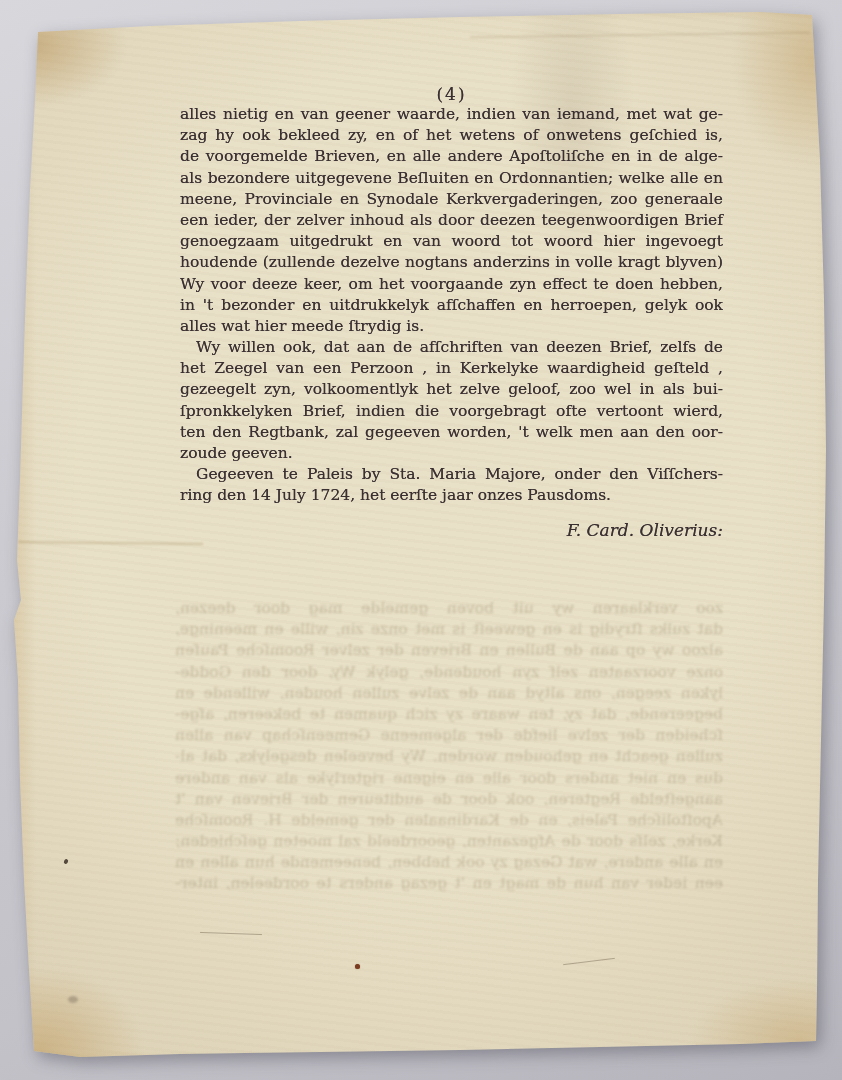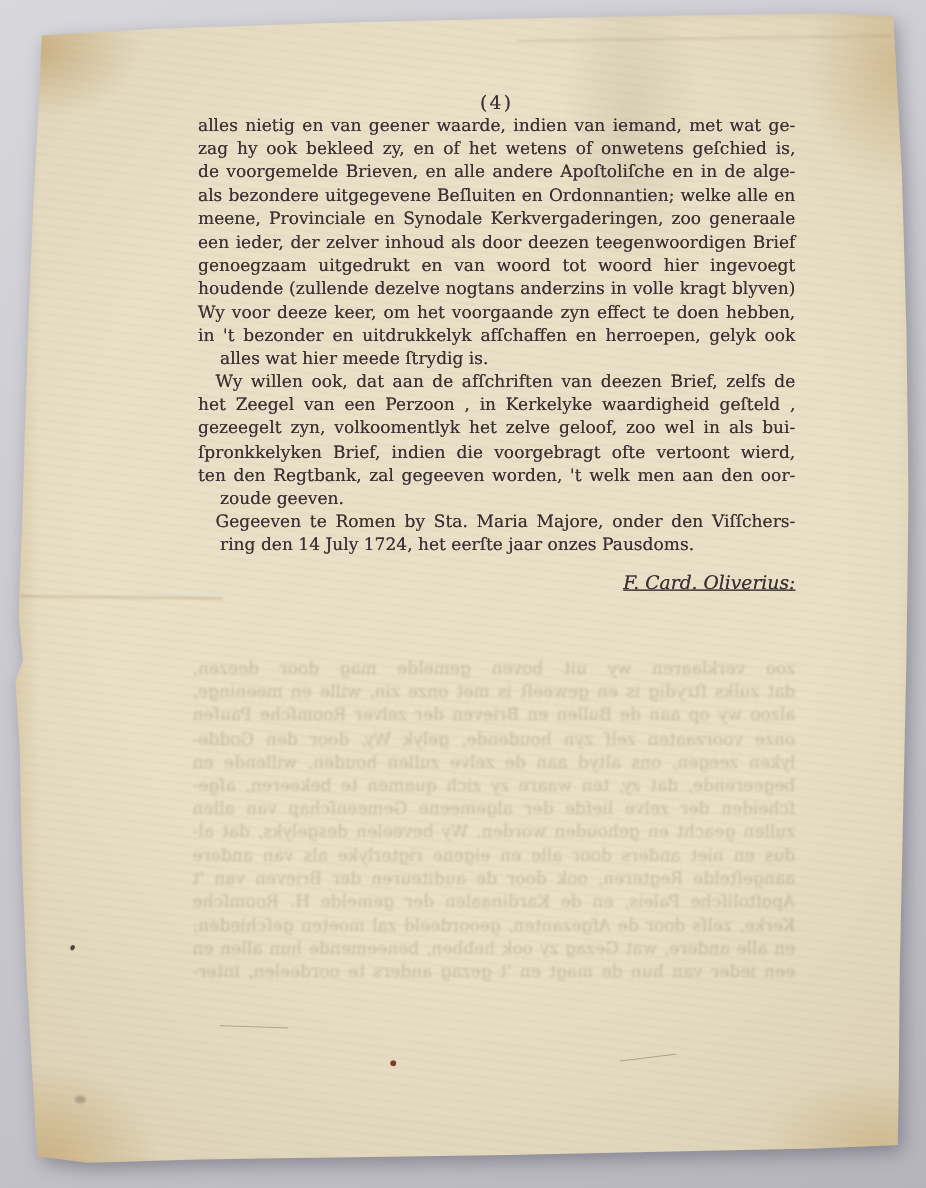--- a/index.html
+++ b/index.html
@@ -58,23 +58,23 @@
   .bleed .ln { height:21.2px; overflow:hidden; text-align:justify; text-align-last:justify; }
 
   .text {
     position:absolute; left:180px; top:84px; width:543px;
     color:#3a2f31;
     font-size:15.5px; line-height:21.2px;
     text-shadow: 0 0 0.5px rgba(58,47,49,0.75);
   }
   .pageno { text-align:center; height:20px; font-size:17px; letter-spacing:2px; }
   .ln { height:21.2px; text-align:justify; text-align-last:justify; }
-  .ln.last { text-align-last:left;margin-left:20px; }
+  .ln.last { text-align-last:left; }
   .ln.ind { text-indent:16px; }
-  .sig { margin-top:13px; height:24px; text-align:right; font-style:italic; font-size:17px;text-decoration:underline; }
+  .sig { margin-top:13px; height:24px; text-align:right; font-style:italic; font-size:17px; }
 </style>
 </head>
 <body>
 
 <div class="photo">
   <div class="paper-wrap">
     <div class="paper">
 
       <div class="crease c1"></div>
       <div class="crease c2"></div>
@@ -121,21 +121,21 @@
         <div>
           <div class="ln ind">Wy willen ook, dat aan de afſchriften van deezen Brief, zelfs de</div>
           <div class="ln">het Zeegel van een Perzoon , in Kerkelyke waardigheid geſteld ,</div>
           <div class="ln">gezeegelt zyn, volkoomentlyk het zelve geloof, zoo wel in als bui-</div>
           <div class="ln">ſpronkkelyken Brief, indien die voorgebragt ofte vertoont wierd,</div>
           <div class="ln">ten den Regtbank, zal gegeeven worden, 't welk men aan den oor-</div>
           <div class="ln last">zoude geeven.</div>
         </div>
 
         <div>
-          <div class="ln ind">Gegeeven te Romen by Sta. Maria Majore, onder den Viſſchers-</div>
+          <div class="ln ind">Gegeeven te Paleis by Sta. Maria Majore, onder den Viſſchers-</div>
           <div class="ln last">ring den 14 July 1724, het eerſte jaar onzes Pausdoms.</div>
         </div>
 
         <div class="sig">F. Card. Oliverius:</div>
       </div>
 
     </div>
   </div>
 </div>
 

